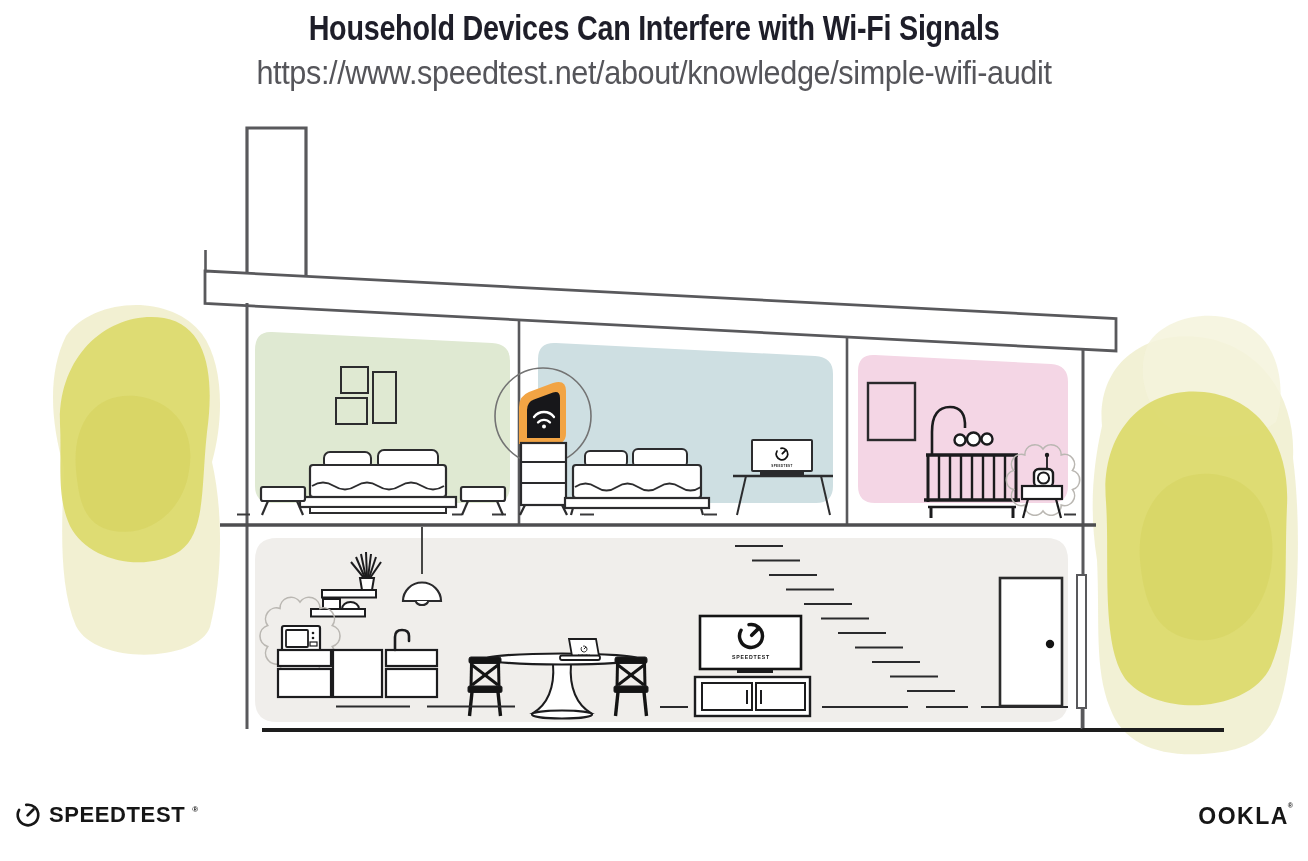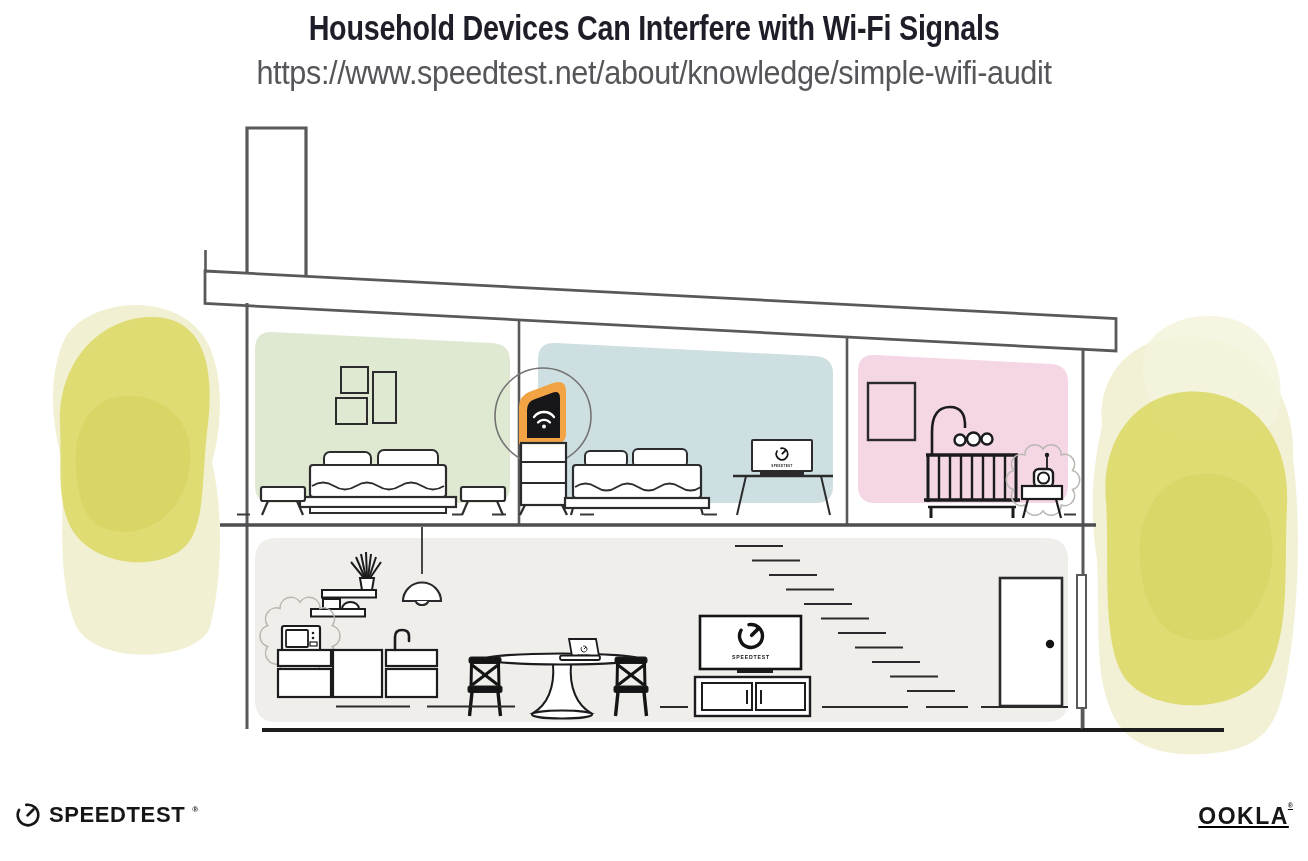--- a/index.html
+++ b/index.html
@@ -9,21 +9,21 @@
   }
   .hdr{position:absolute;left:0;width:1308px;text-align:center;}
   .hdr-title{top:8px;font-size:35px;font-weight:700;color:#1e1e29;
     letter-spacing:-0.3px;transform:scaleX(0.82);transform-origin:50% 50%;}
   .hdr-url{top:53px;font-size:34px;font-weight:400;color:#55555a;
     letter-spacing:-0.4px;transform:scaleX(0.9);transform-origin:50% 50%;}
   .scene{position:absolute;left:0;top:0;width:1308px;height:861px;}
   .footer-left{position:absolute;left:14px;top:800px;display:flex;align-items:center;gap:7px;}
   .st-word{font-size:22px;font-weight:700;letter-spacing:0.6px;color:#161616;}
   .st-reg{font-size:8px;font-weight:700;color:#161616;vertical-align:top;position:relative;top:-6px;}
-  .footer-right{position:absolute;right:14px;top:803px;display:flex;align-items:flex-start;text-decoration:underline;}
+  .footer-right{position:absolute;right:14px;top:803px;display:flex;align-items:flex-start;}
   .ookla-word{font-size:23px;font-weight:700;letter-spacing:1.5px;color:#161616;}
   .ookla-reg{font-size:7px;font-weight:700;color:#161616;position:relative;top:-1px;left:-1px;}
   svg text{font-family:"Liberation Sans",sans-serif;font-weight:700;fill:#141414;}
 </style>
 </head>
 <body>
 
 <div class="hdr hdr-title">Household Devices Can Interfere with Wi-Fi Signals</div>
 <div class="hdr hdr-url">https://www.speedtest.net/about/knowledge/simple-wifi-audit</div>
 

